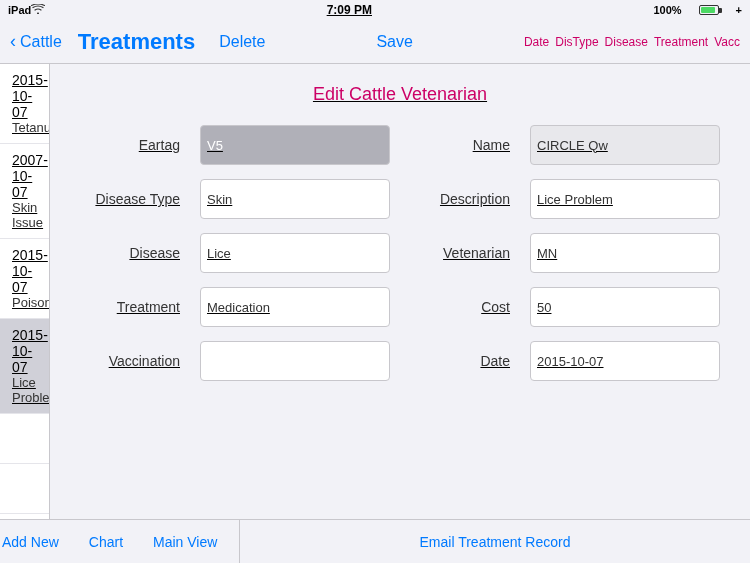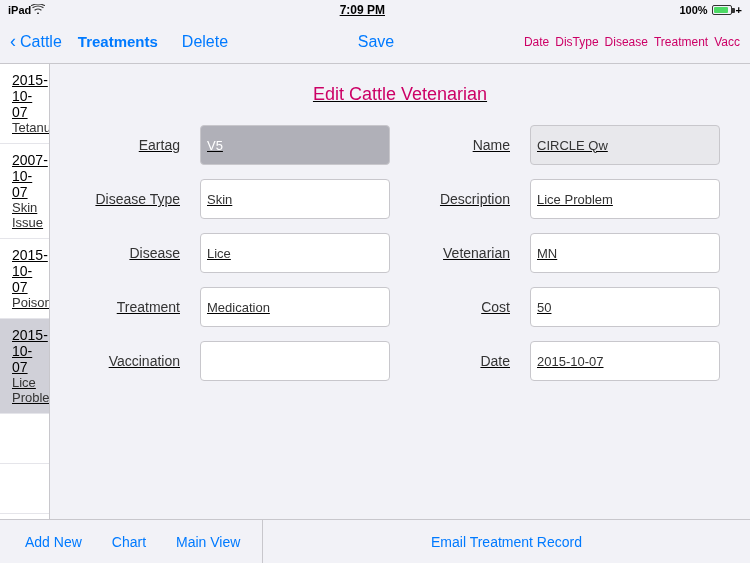--- a/index.html
+++ b/index.html
@@ -18,21 +18,21 @@
       display: flex;
       justify-content: space-between;
       align-items: center;
       padding: 2px 8px;
       height: 20px;
       font-size: 11px;
       font-weight: 600;
     }
     .status-left { display: flex; align-items: center; }
     .status-center { font-size: 12px; font-weight: 600; text-decoration: underline; }
-    .status-right { display: flex; align-items: center; gap: 4px; font-size: 11px; }
+    .status-right { display: flex; align-items: center; gap: 17px; font-size: 11px; }
     .battery-icon { width: 20px; height: 10px; border: 1.5px solid #333; border-radius: 2px; position: relative; display: inline-block; }
     .battery-icon::after { content: ''; position: absolute; right: -4px; top: 2px; width: 3px; height: 5px; background: #333; border-radius: 0 1px 1px 0; }
     .battery-fill { position: absolute; left: 1px; top: 1px; bottom: 1px; width: 80%; background: #4cd964; border-radius: 1px; }
 
     
     .nav-bar {
       background: #f2f2f7;
       border-bottom: 1px solid #c8c7cc;
       display: flex;
       align-items: center;
@@ -46,21 +46,21 @@
       font-size: 16px;
       cursor: pointer;
       gap: 2px;
     }
     .nav-back .chevron {
       font-size: 18px;
       margin-right: 2px;
       color: #007aff;
     }
     .nav-title {
-      font-size: 15px;
+      font-size: 22px;
       font-weight: 700;
       color: #007aff;
       margin: 0 16px;
     }
     .nav-delete {
       font-size: 16px;
       color: #007aff;
       cursor: pointer;
       margin-left: 8px;
     }
@@ -170,21 +170,20 @@
       display: flex;
       background: #f2f2f7;
     }
     .tab-left {
       width: 240px;
       display: flex;
       align-items: center;
       padding: 0 2px;
       gap: 30px;
       border-right: 1px solid #c8c7cc;
-      margin-left: 23px;
     }
     .tab-item {
       font-size: 14px;
       color: #007aff;
       cursor: pointer;
     }
     .tab-right {
       flex: 1;
       display: flex;
       align-items: center;

